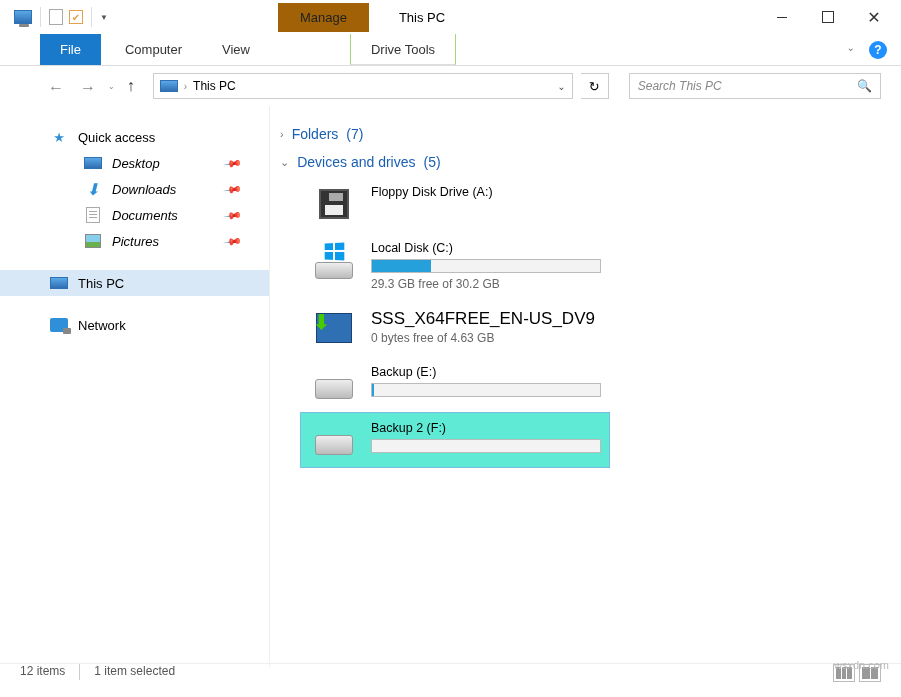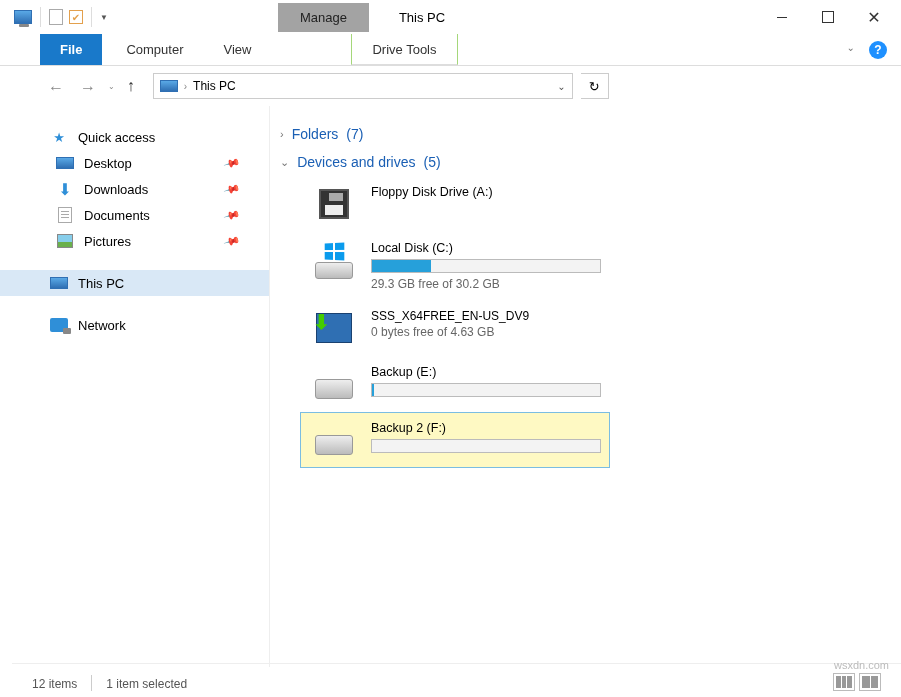--- a/index.html
+++ b/index.html
@@ -7,32 +7,32 @@
 
 
 .titlebar { height: 34px; display: flex; align-items: center; padding: 0 4px; }
 .titlebar .qat { display: flex; align-items: center; gap: 6px; padding-left: 10px; }
 .monitor-icon { width: 18px; height: 14px; background: linear-gradient(#5aa9e6,#2f6fb3); border: 1px solid #2f6fb3; position: relative; }
 .monitor-icon::after { content:''; position:absolute; bottom:-4px; left:4px; width:10px; height:3px; background:#888; border-radius:1px; }
 .qat-sep { width:1px; height:20px; background:#ddd; margin:0 2px; }
 .doc-icon { width:14px; height:16px; border:1px solid #aaa; background:#fff; position:relative; }
 .check-icon { width:14px; height:14px; border:1px solid #e3a04d; color:#e3a04d; display:flex; align-items:center; justify-content:center; font-size:10px; }
 .qat-drop { font-size:8px; color:#555; }
-.manage-tab { margin-left: 170px; background:#a3a3a3; color:#222; padding:7px 22px; font-size:13px; }
+.manage-tab { margin-left: 170px; background:#a16207; color:#222; padding:7px 22px; font-size:13px; }
 .title-text { margin-left: 30px; font-size:13px; color:#000; }
 .wincontrols { margin-left:auto; display:flex; }
 .wincontrols div { width:46px; height:28px; display:flex; align-items:center; justify-content:center; font-size:13px; color:#333; }
 .wincontrols .min::before { content:''; width:10px; height:1px; background:#333; display:block; }
 .wincontrols .max::before { content:''; width:10px; height:10px; border:1px solid #333; display:block; }
 .wincontrols .close { font-size:16px; font-weight:300; }
 
 
 .ribbon { height:32px; border-bottom:1px solid #ddd; display:flex; align-items:stretch; padding-left:40px; position:relative; }
 .ribbon .tab { padding:8px 20px 6px; font-size:13px; color:#333; }
-.ribbon .tab.file { background:#1979ca; color:#fff; margin-right:4px;font-weight:bold; }
+.ribbon .tab.file { background:#1979ca; color:#fff; margin-right:4px; }
 .ribbon .tab.context { border:1px solid #a5d77a; border-top:none; border-bottom-color:#ddd; margin-left:80px; }
 .ribbon .expand { margin-left:auto; padding:8px 8px; color:#777; font-size:10px; }
 .ribbon .help { width:18px; height:18px; border-radius:50%; background:#1e90ff; color:#fff; display:flex; align-items:center; justify-content:center; margin:7px 14px 0 6px; font-size:12px; font-weight:bold; }
 
 
 .navbar { height:40px; display:flex; align-items:center; padding:0 20px 0 44px; gap:8px; }
 .navbtn { color:#888; font-size:16px; padding:4px; }
 .navbtn.enabled { color:#333; }
 .nav-drop { font-size:8px; color:#888; }
 .addressbar { flex:0 0 420px; height:26px; border:1px solid #ccc; display:flex; align-items:center; padding:0 6px; gap:6px; margin-left:6px; }
@@ -41,59 +41,59 @@
 .addressbar .crumb { font-size:12px; }
 .addressbar .addr-drop { margin-left:auto; font-size:10px; color:#555; }
 .refresh { width:28px; height:26px; border:1px solid #ccc; border-left:none; display:flex; align-items:center; justify-content:center; font-size:13px; }
 .searchbox { flex:1; height:26px; border:1px solid #ccc; display:flex; align-items:center; padding:0 8px; margin-left:12px; color:#888; font-style:italic; }
 .searchbox .mag { margin-left:auto; font-style:normal; color:#666; }
 
 
 .body { display:flex; height:calc(100% - 34px - 32px - 40px - 30px); }
 .sidebar { width:270px; border-right:1px solid #eee; padding:18px 0 0 0; }
 .tree-item { display:flex; align-items:center; padding:5px 0 5px 50px; font-size:13px; gap:10px; position:relative; }
-.tree-item.parent { padding-left:56px; }
+.tree-item.parent { padding-left:84px;font-style:italic; }
 .tree-item.selected { background:#d9e8f6; }
 .tree-item .pin { position:absolute; right:30px; color:#aaa; font-size:11px; transform:rotate(30deg); }
 .ti-icon { width:18px; height:16px; display:flex; align-items:center; justify-content:center; }
 .star { color:#2f8fd8; }
 .mon-small { width:18px; height:12px; background:linear-gradient(#5aa9e6,#2f6fb3); border:1px solid #2f6fb3; }
 .arrow-down { color:#2f8fd8; font-size:16px; }
 .docpage { width:14px; height:16px; border:1px solid #aaa; background:#fff; position:relative; }
 .docpage::before { content:''; position:absolute; top:3px; left:2px; right:2px; height:1px; background:#aaa; box-shadow:0 3px #aaa,0 6px #aaa; }
 .picframe { width:16px; height:14px; border:1px solid #888; background:linear-gradient(to top,#6ab04c 40%,#87ceeb 40%); }
 .net-icon { width:18px; height:14px; background:#2f8fd8; border-radius:2px; position:relative; }
 .net-icon::after { content:''; position:absolute; right:-3px; bottom:-2px; width:8px; height:6px; background:#888; border-radius:1px; }
 .spacer { height:16px; }
 
 
 .content { flex:1; padding:14px 10px 0 0; overflow:auto; }
 .grouphdr { display:flex; align-items:center; gap:8px; padding:6px 0 6px 10px; color:#1a5fb4; font-size:14px; }
 .grouphdr .chev { font-size:11px; color:#777; }
 .drives { padding-left:30px; }
 .drive { display:flex; align-items:flex-start; gap:16px; padding:8px 12px; width:310px; border:1px solid transparent; }
-.drive.selected { background:#fef9c3; border-color:#7abde2; }
+.drive.selected { background:#5eead4; border-color:#7abde2; }
 .drive .dicon { width:42px; height:38px; display:flex; align-items:center; justify-content:center; flex-shrink:0; }
 .drive .info { flex:1; }
 .drive .name { font-size:12.5px; margin-bottom:4px; }
 .drive .bar { width:230px; height:14px; border:1px solid #bbb; background:#f3f3f3; position:relative; margin-bottom:4px; }
 .drive .bar .fill { position:absolute; left:0; top:0; bottom:0; background:#26a0da; }
 .drive .free { font-size:12px; color:#666; }
-.drive .sub { font-size:12px; margin-bottom:2px; }
+.drive .sub { font-size:17px; margin-bottom:2px; }
 .floppy { width:30px; height:30px; background:#333; border:2px solid #555; position:relative; }
 .floppy::before { content:''; position:absolute; top:2px; left:8px; width:14px; height:8px; background:#aaa; }
 .floppy::after { content:''; position:absolute; bottom:2px; left:4px; right:4px; height:10px; background:#eee; }
 .hdd { width:38px; height:20px; background:linear-gradient(#eee,#bbb); border-radius:3px; border:1px solid #999; margin-top:10px; }
 .dvd { width:36px; height:30px; background:#2f6fb3; border:1px solid #1a4170; position:relative; }
 .dvd::after { content:'⬇'; color:#4c0; position:absolute; left:-4px; top:-4px; font-size:20px; font-weight:bold; }
 .winflag { width:20px; height:20px; display:grid; grid-template:1fr 1fr/1fr 1fr; gap:2px; margin-top:2px; transform:perspective(40px) rotateY(-12deg); }
 .winflag div { background:#0a9bed; }
 
 
-.statusbar { position:absolute; bottom:6px; left:12px; right:0; height:28px; border-top:1px solid #eee; display:flex; align-items:flex-end; padding:0 20px; font-size:12px; color:#555; }
+.statusbar { position:absolute; bottom:6px; left:0; right:0; height:28px; border-top:1px solid #eee; display:flex; align-items:flex-start; padding:0 20px; font-size:12px; color:#555; }
 .statusbar .sep { width:1px; height:16px; background:#ccc; margin:0 14px; }
 .viewbtns { margin-left:auto; display:flex; gap:4px; }
 .viewbtn { width:22px; height:18px; border:1px solid #bbb; display:flex; padding:2px; gap:1px; }
 .viewbtn span { flex:1; background:#999; }
 .watermark { position:absolute; bottom:26px; right:12px; font-size:11px; color:#bbb; }
 </style>
 </head>
 <body>
 
 <div class="titlebar">
@@ -128,20 +128,24 @@
   <div class="navbtn">→</div>
   <div class="nav-drop">⌄</div>
   <div class="navbtn enabled">↑</div>
   <div class="addressbar">
     <div class="mon"></div>
     <span class="crumb-sep">›</span>
     <span class="crumb">This PC</span>
     <span class="addr-drop">⌄</span>
   </div>
   <div class="refresh">↻</div>
+  <div class="searchbox">
+    <span>Search This PC</span>
+    <span class="mag">🔍</span>
+  </div>
 </div>
 
 <div class="body">
 
   <div class="sidebar">
     <div class="tree-item">
       <span class="ti-icon star">★</span>
       <span>Quick access</span>
     </div>
     <div class="tree-item parent">

